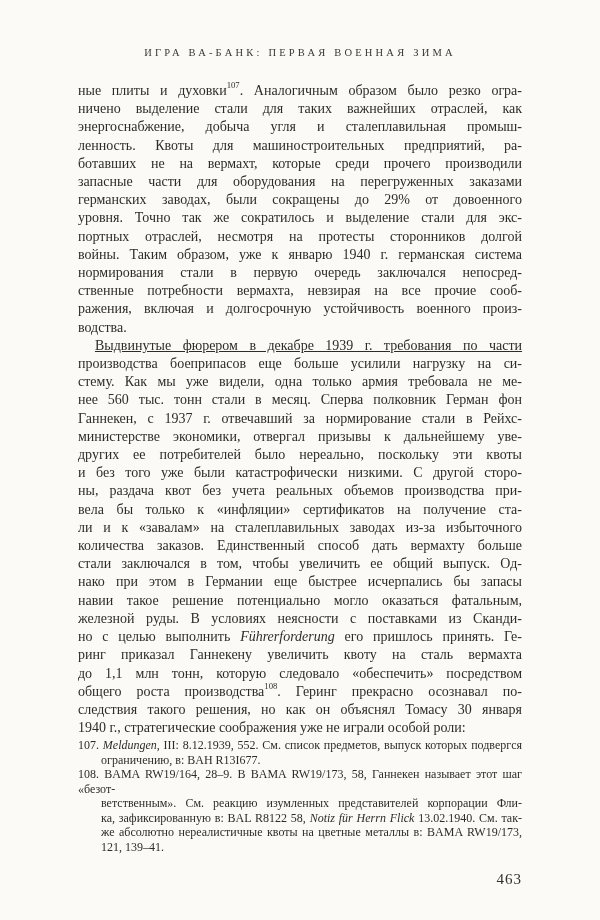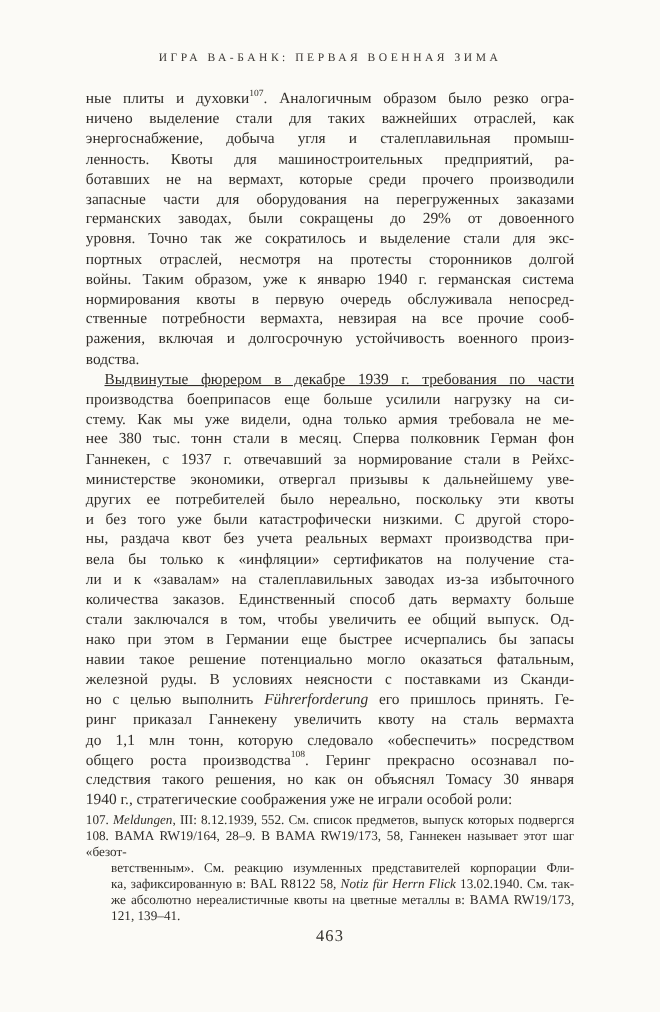--- a/index.html
+++ b/index.html
@@ -48,22 +48,22 @@
     font-size: 12px;
     line-height: 14.5px;
   }
   .fn-line {
     text-align: justify;
     text-align-last: justify;
   }
   .fn-line.last { text-align-last: left; }
   .fn-line.cont { padding-left: 23px; }
   .page-number {
-    margin-top: 3px;
-    text-align: center;
+    margin-top: 17px;
+    text-align: right;
     font-size: 15px;
     letter-spacing: 1px;
     color: #33302c;
   }
   i { font-style: italic; }
 </style>
 </head>
 <body>
 
 <div class="page">
@@ -73,50 +73,51 @@
       <div class="line">ные плиты и духовки<sup>107</sup>. Аналогичным образом было резко огра-</div>
       <div class="line">ничено выделение стали для таких важнейших отраслей, как</div>
       <div class="line">энергоснабжение, добыча угля и сталеплавильная промыш-</div>
       <div class="line">ленность. Квоты для машиностроительных предприятий, ра-</div>
       <div class="line">ботавших не на вермахт, которые среди прочего производили</div>
       <div class="line">запасные части для оборудования на перегруженных заказами</div>
       <div class="line">германских заводах, были сокращены до 29% от довоенного</div>
       <div class="line">уровня. Точно так же сократилось и выделение стали для экс-</div>
       <div class="line">портных отраслей, несмотря на протесты сторонников долгой</div>
       <div class="line">войны. Таким образом, уже к январю 1940 г. германская система</div>
-      <div class="line">нормирования квоты в первую очередь обслуживала непосред-</div>
+      <div class="line">нормирования стали в первую очередь заключался непосред-</div>
       <div class="line">ственные потребности вермахта, невзирая на все прочие сооб-</div>
       <div class="line">ражения, включая и долгосрочную устойчивость военного произ-</div>
       <div class="line last">водства.</div>
       <div class="line indent">Выдвинутые фюрером в декабре 1939 г. требования по части</div>
       <div class="line">производства боеприпасов еще больше усилили нагрузку на си-</div>
       <div class="line">стему. Как мы уже видели, одна только армия требовала не ме-</div>
-      <div class="line">нее 380 тыс. тонн стали в месяц. Сперва полковник Герман фон</div>
+      <div class="line">нее 560 тыс. тонн стали в месяц. Сперва полковник Герман фон</div>
       <div class="line">Ганнекен, с 1937 г. отвечавший за нормирование стали в Рейхс-</div>
       <div class="line">министерстве экономики, отвергал призывы к дальнейшему уве-</div>
       <div class="line">других ее потребителей было нереально, поскольку эти квоты</div>
       <div class="line">и без того уже были катастрофически низкими. С другой сторо-</div>
-      <div class="line">ны, раздача квот без учета реальных вермахт производства при-</div>
+      <div class="line">ны, раздача квот без учета реальных объемов производства при-</div>
       <div class="line">вела бы только к «инфляции» сертификатов на получение ста-</div>
       <div class="line">ли и к «завалам» на сталеплавильных заводах из-за избыточного</div>
       <div class="line">количества заказов. Единственный способ дать вермахту больше</div>
       <div class="line">стали заключался в том, чтобы увеличить ее общий выпуск. Од-</div>
       <div class="line">нако при этом в Германии еще быстрее исчерпались бы запасы</div>
       <div class="line">навии такое решение потенциально могло оказаться фатальным,</div>
       <div class="line">железной руды. В условиях неясности с поставками из Сканди-</div>
       <div class="line">но с целью выполнить <i>Führerforderung</i> его пришлось принять. Ге-</div>
       <div class="line">ринг приказал Ганнекену увеличить квоту на сталь вермахта</div>
       <div class="line">до 1,1 млн тонн, которую следовало «обеспечить» посредством</div>
       <div class="line">общего роста производства<sup>108</sup>. Геринг прекрасно осознавал по-</div>
       <div class="line">следствия такого решения, но как он объяснял Томасу 30 января</div>
       <div class="line last">1940 г., стратегические соображения уже не играли особой роли:</div>
     </div>
 
   <div class="footnotes">
       <div class="fn-line">107. <i>Meldungen</i>, III: 8.12.1939, 552. См. список предметов, выпуск которых подвергся</div>
+      <div class="fn-line last cont">ограничению, в: BAH R13I677.</div>
       <div class="fn-line">108. BAMA RW19/164, 28–9. В BAMA RW19/173, 58, Ганнекен называет этот шаг «безот-</div>
       <div class="fn-line cont">ветственным». См. реакцию изумленных представителей корпорации Фли-</div>
       <div class="fn-line cont">ка, зафиксированную в: BAL R8122 58, <i>Notiz für Herrn Flick</i> 13.02.1940. См. так-</div>
       <div class="fn-line cont">же абсолютно нереалистичные квоты на цветные металлы в: BAMA RW19/173,</div>
       <div class="fn-line last cont">121, 139–41.</div>
     </div>
 
   <div class="page-number">463</div>
 </div>
 

